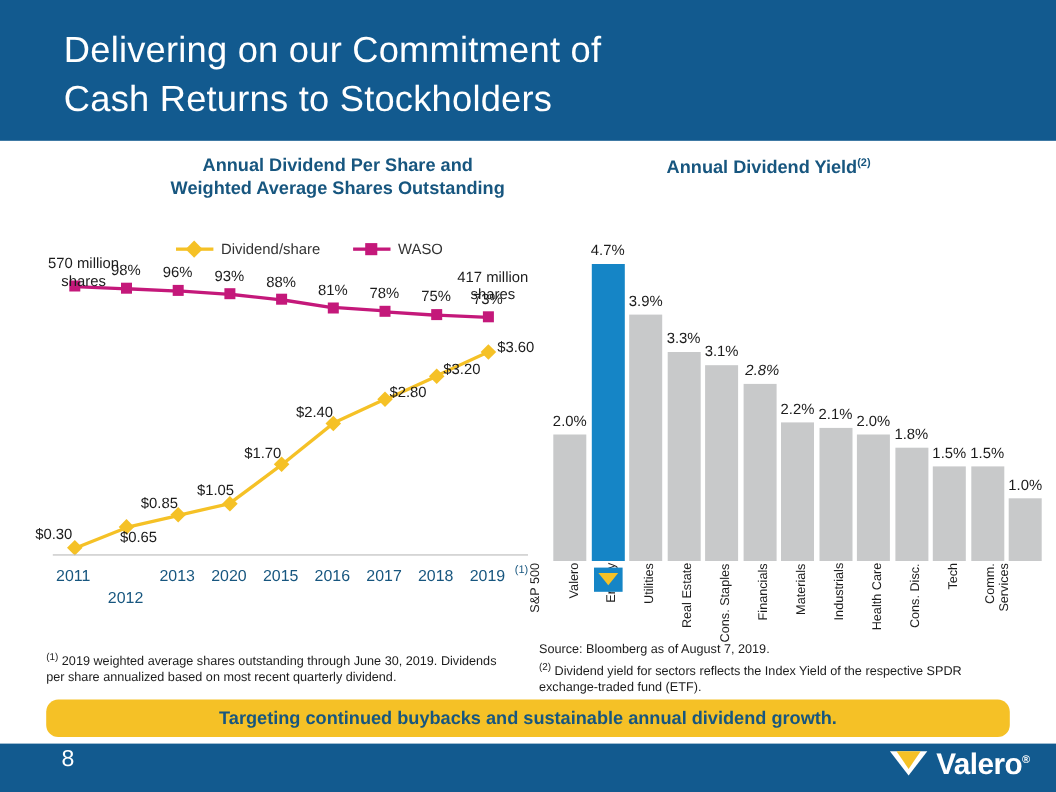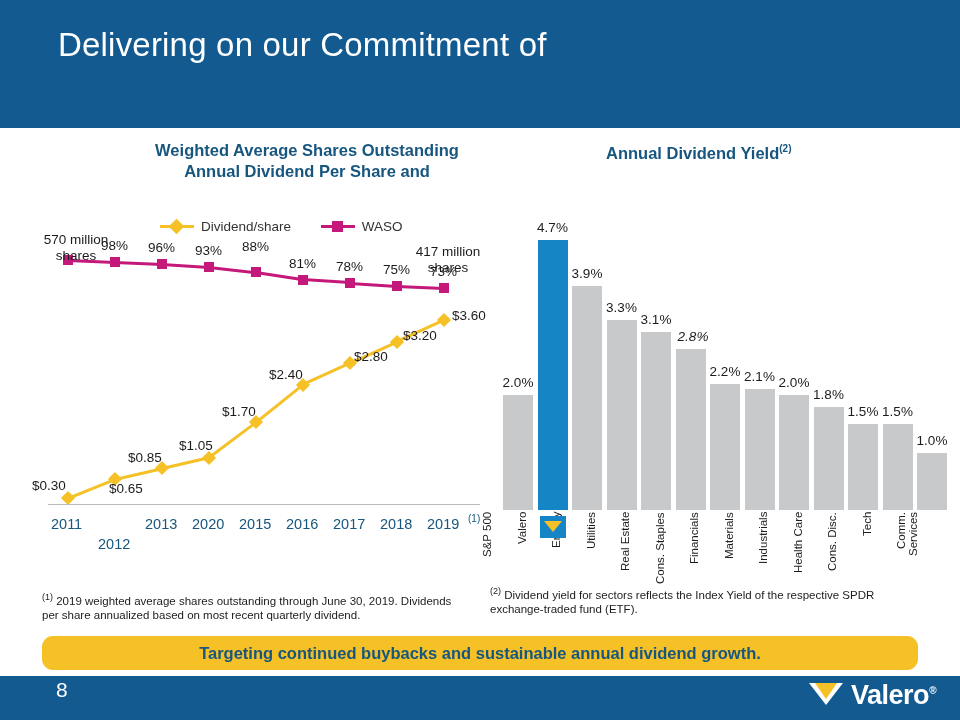--- a/index.html
+++ b/index.html
@@ -70,26 +70,27 @@
   .logo .mark .c2{position:absolute;left:6px;top:2px;width:0;height:0;border-left:11px solid transparent;border-right:11px solid transparent;border-top:16px solid #f5c126;}
   .logo .word{color:#ffffff;font-size:27px;font-weight:bold;letter-spacing:-0.5px;}
   .logo .word .r{font-size:10px;vertical-align:super;}
 </style>
 </head>
 <body>
 
 <div class="header">
   <div class="title">
     <div>Delivering on our Commitment of</div>
+    <div>Cash Returns to Stockholders</div>
   </div>
 </div>
 
 <div class="left-title">
+  <div>Annual Dividend Per Share and</div>
   <div>Weighted Average Shares Outstanding</div>
-  <div>Annual Dividend Per Share and</div>
 </div>
 
 <div class="legend">
   <span class="item">
     <span class="swatch-line y">
         <span class="mk"></span>
       </span>
     <span>Dividend/share</span>
   </span>
   <span class="item">
@@ -131,21 +132,21 @@
     <div class="pt div" style="left: 122px; top: 232.333px;"></div>
     <div class="pt div" style="left: 169px; top: 221.545px;"></div>
     <div class="pt div" style="left: 216px; top: 186.485px;"></div>
     <div class="pt div" style="left: 263px; top: 148.727px;"></div>
     <div class="pt div" style="left: 310px; top: 127.152px;"></div>
     <div class="pt div" style="left: 357px; top: 105.576px;"></div>
     <div class="pt div" style="left: 404px; top: 84px;"></div>
     <div class="lbl" style="left: 61px; top: 2.07407px;">98%</div>
     <div class="lbl" style="left: 108px; top: 4.14815px;">96%</div>
     <div class="lbl" style="left: 155px; top: 7.25926px;">93%</div>
-    <div class="lbl" style="left: 202px; top: 3px;">88%</div>
+    <div class="lbl" style="left: 202px; top: 13px;">88%</div>
     <div class="lbl" style="left: 249px; top: 19.7037px;">81%</div>
     <div class="lbl" style="left: 296px; top: 22.8148px;">78%</div>
     <div class="lbl" style="left: 343px; top: 25.9259px;">75%</div>
     <div class="lbl" style="left: 390px; top: 28px;">73%</div>
     <div class="lbl" style="left: -8px; top: 242px;">$0.30</div>
     <div class="lbl" style="left: 69px; top: 245.121px;">$0.65</div>
     <div class="lbl" style="left: 88px; top: 214.333px;">$0.85</div>
     <div class="lbl" style="left: 139px; top: 201.545px;">$1.05</div>
     <div class="lbl" style="left: 182px; top: 168.485px;">$1.70</div>
     <div class="lbl" style="left: 229px; top: 130.727px;">$2.40</div>
@@ -225,20 +226,21 @@
     <div class="vbadge" style="left: 44.5px; top: 4px;">
       <span class="chev"></span>
     </div>
   </div>
 
 <div class="fn-left fn">
   <span class="sup2">(1)</span>
   <span>2019 weighted average shares outstanding through June 30, 2019. Dividends per share annualized based on most recent quarterly dividend.</span>
 </div>
 <div class="fn-right fn">
+  <div>Source: Bloomberg as of August 7, 2019.</div>
   <div><span class="sup2">(2)</span>
   <span>Dividend yield for sectors reflects the Index Yield of the respective SPDR exchange-traded fund (ETF).</span></div>
 </div>
 
 <div class="banner">
   <span>Targeting continued buybacks and sustainable annual dividend growth.</span>
 </div>
 
 <div class="footer"></div>
 <div class="pageno">8</div>

